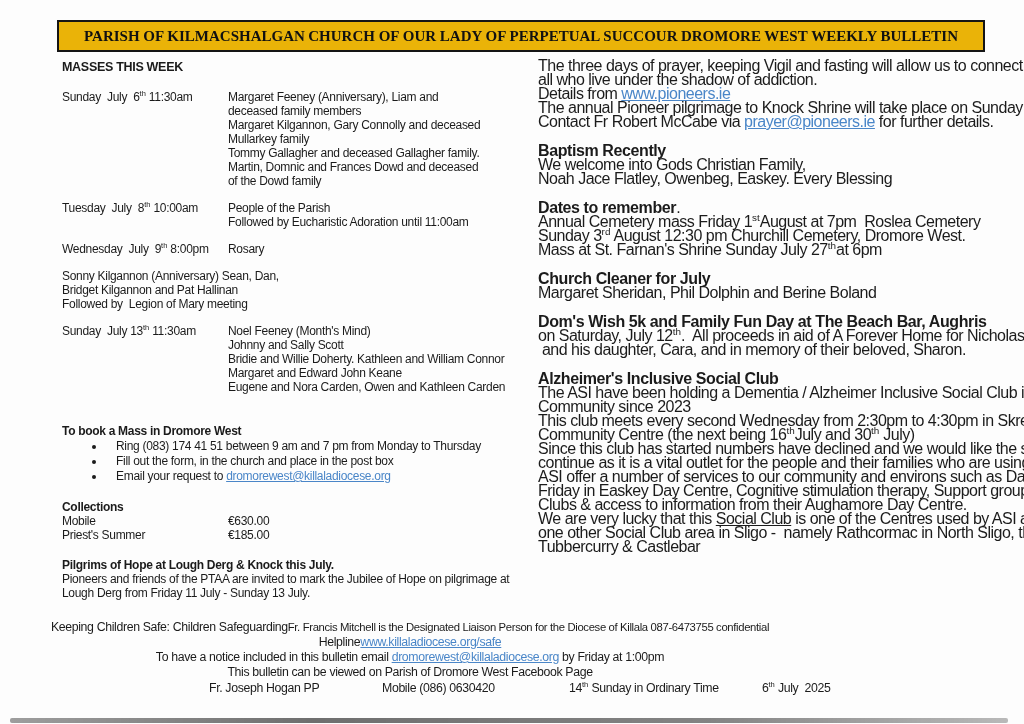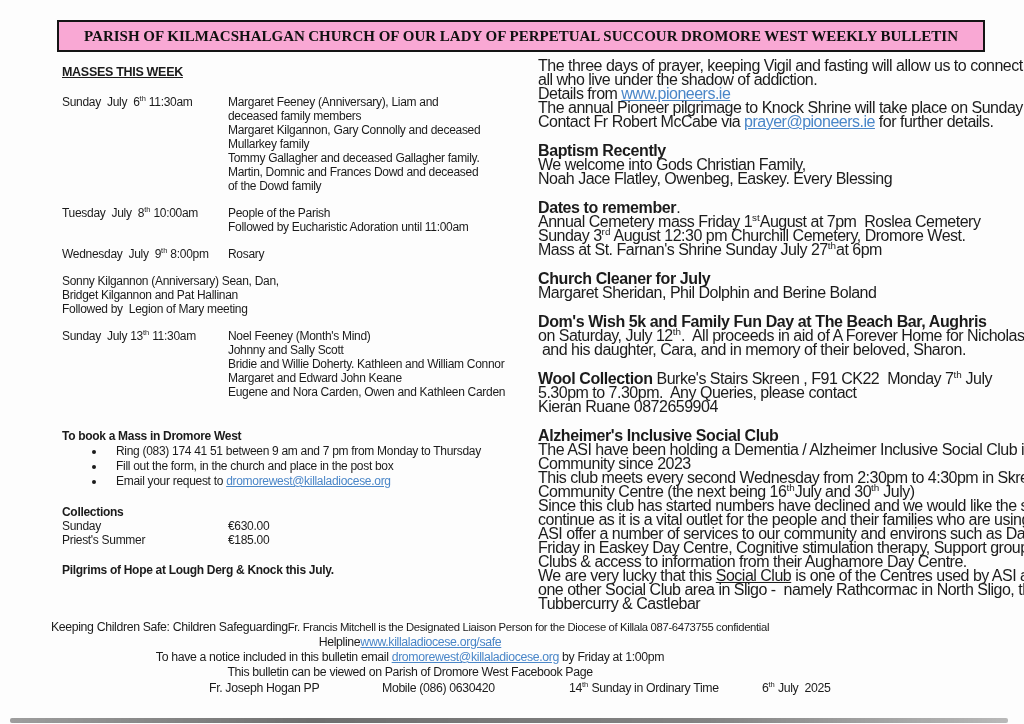--- a/index.html
+++ b/index.html
@@ -6,32 +6,32 @@
   html,body { background:#ffffff; }
   .page {
     position:relative; width:1024px; height:724px; overflow:hidden;
     background:#fdfdfd; color:#1b1b1b;
     font-family:"Liberation Sans", sans-serif;
     font-size:12px; line-height:14px; letter-spacing:-0.3px;
   }
   
   .header-bar {
     position:absolute; left:57px; top:20px; width:928px; height:32px;
-    border:2px solid #151515; background:#f9a8d4;
+    border:2px solid #151515; background:#eab308;
     display:flex; align-items:center; justify-content:space-between;
     padding:0 25px;
     font-family:"Liberation Serif", serif; font-weight:bold; font-size:15px;
     letter-spacing:0; color:#111;
   }
   .header-bar span { white-space:pre; }
   
   .col-left  { position:absolute; left:62px;  top:60px; width:470px; }
   .col-right { position:absolute; left:538px; top:59px; width:478px; font-size:16px; letter-spacing:-0.5px; line-height:14px; }
   .sec-title { font-weight:bold; }
-  .masses-title { font-weight:bold; font-size:12.5px; margin-top:5px; margin-bottom:16px; white-space:pre;text-decoration:underline; }
+  .masses-title { font-weight:bold; font-size:12.5px; margin-bottom:16px; white-space:pre; }
   .mass-row { display:flex; margin-bottom:13px; }
   .mass-when { width:166px; flex-shrink:0; white-space:pre; }
   .mass-what { white-space:pre; }
   sup { font-size:0.62em; vertical-align:super; line-height:0; letter-spacing:0; }
   a.doclink { color:#4a86c8; text-decoration:underline; cursor:pointer; }
   .u { text-decoration:underline; }
   .booking { margin-top:30px; }
   .booking-title { font-weight:bold; white-space:pre; }
   ul.bullets { list-style:disc; margin:1px 0 0 44px; }
   ul.bullets li { white-space:pre; padding-left:10px; margin-bottom:1px; }
@@ -115,42 +115,43 @@
           <li>Ring (083) 174 41 51 between 9 am and 7 pm from Monday to Thursday</li>
           <li>Fill out the form, in the church and place in the post box</li>
           <li>Email your request to <a class="doclink" href="#">dromorewest@killaladiocese.org</a></li>
         </ul>
     </div>
 
     <div class="collections">
       <div class="sec-title">Collections</div>
       <div>
           <div class="coll-row">
-            <div class="coll-label">Sunday</div>
+            <div class="coll-label">Mobile</div>
             <div class="coll-amount">€630.00</div>
           </div>
           <div class="coll-row">
             <div class="coll-label">Priest's Summer</div>
             <div class="coll-amount">€185.00</div>
           </div>
         </div>
     </div>
 
     <div class="pilgrims">
       <div class="sec-title pre">Pilgrims of Hope at Lough Derg &amp; Knock this July.</div>
+      <div class="pre">Pioneers and friends of the PTAA are invited to mark the Jubilee of Hope on pilgrimage at
+Lough Derg from Friday 11 July - Sunday 13 July.</div>
     </div>
   </div>
 
   <div class="col-right">
       <div class="notice">The three days of prayer, keeping Vigil and fasting will allow us to connect in prayer with<br>all who live under the shadow of addiction.<br>Details from <a class="doclink" href="#">www.pioneers.ie</a><br>The annual Pioneer pilgrimage to Knock Shrine will take place on Sunday 20 July.<br>Contact Fr Robert McCabe via <a class="doclink" href="#">prayer@pioneers.ie</a> for further details.</div>
       <div class="notice"><strong>Baptism Recently</strong><br>We welcome into Gods Christian Family,<br>Noah Jace Flatley, Owenbeg, Easkey. Every Blessing</div>
       <div class="notice"><strong>Dates to remember</strong>.<br>Annual Cemetery mass Friday 1<sup>st</sup>August at 7pm  Roslea Cemetery<br>Sunday 3<sup>rd</sup> August 12:30 pm Churchill Cemetery, Dromore West.<br>Mass at St. Farnan's Shrine Sunday July 27<sup>th</sup>at 6pm</div>
       <div class="notice"><strong>Church Cleaner for July</strong><br>Margaret Sheridan, Phil Dolphin and Berine Boland</div>
       <div class="notice"><strong>Dom's Wish 5k and Family Fun Day at The Beach Bar, Aughris</strong><br>on Saturday, July 12<sup>th</sup>.  All proceeds in aid of A Forever Home for Nicholas Leonard<br> and his daughter, Cara, and in memory of their beloved, Sharon.</div>
-      <div class="notice"><strong>Wool Collection</strong> Burke's Stairs Skreen , F91 CK22  Monday 7<sup>th</sup> July<br>5.30pm to 7.30pm.  Any Queries, please contact<br>Kieran Ruane 0872659904</div>
       <div class="notice"><strong>Alzheimer's Inclusive Social Club</strong><br>The ASI have been holding a Dementia / Alzheimer Inclusive Social Club in our<br>Community since 2023<br>This club meets every second Wednesday from 2:30pm to 4:30pm in Skreen Dromard<br>Community Centre (the next being 16<sup>th</sup>July and 30<sup>th</sup> July)<br>Since this club has started numbers have declined and we would like the service to<br>continue as it is a vital outlet for the people and their families who are using it.<br>ASI offer a number of services to our community and environs such as Day care every<br>Friday in Easkey Day Centre, Cognitive stimulation therapy, Support groups, Activity<br>Clubs &amp; access to information from their Aughamore Day Centre.<br>We are very lucky that this <span class="u">Social Club</span> is one of the Centres used by ASI as there is only<br>one other Social Club area in Sligo -  namely Rathcormac in North Sligo, the next being<br>Tubbercurry &amp; Castlebar</div>
     </div>
 
   <div class="footer">
     <div class="fline">Keeping Children Safe: Children Safeguarding<span class="sm">Fr. Francis Mitchell is the Designated Liaison Person for the Diocese of Killala 087-6473755 confidential</span></div>
     <div class="fline">Helpline<a class="doclink" href="#">www.killaladiocese.org/safe</a></div>
     <div class="fline">To have a notice included in this bulletin email <a class="doclink" href="#">dromorewest@killaladiocese.org</a> by Friday at 1:00pm</div>
     <div class="fline">This bulletin can be viewed on Parish of Dromore West Facebook Page</div>
     <div class="credits">
       <span class="cell c0">Fr. Joseph Hogan PP</span>

